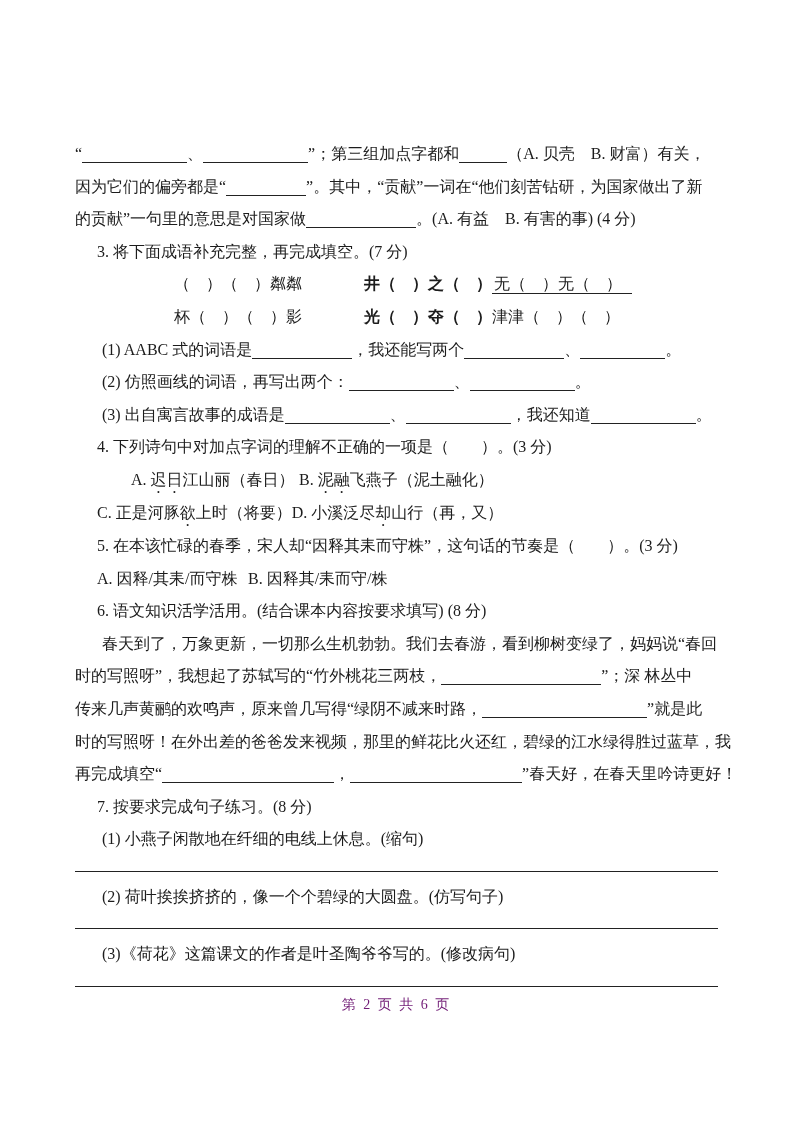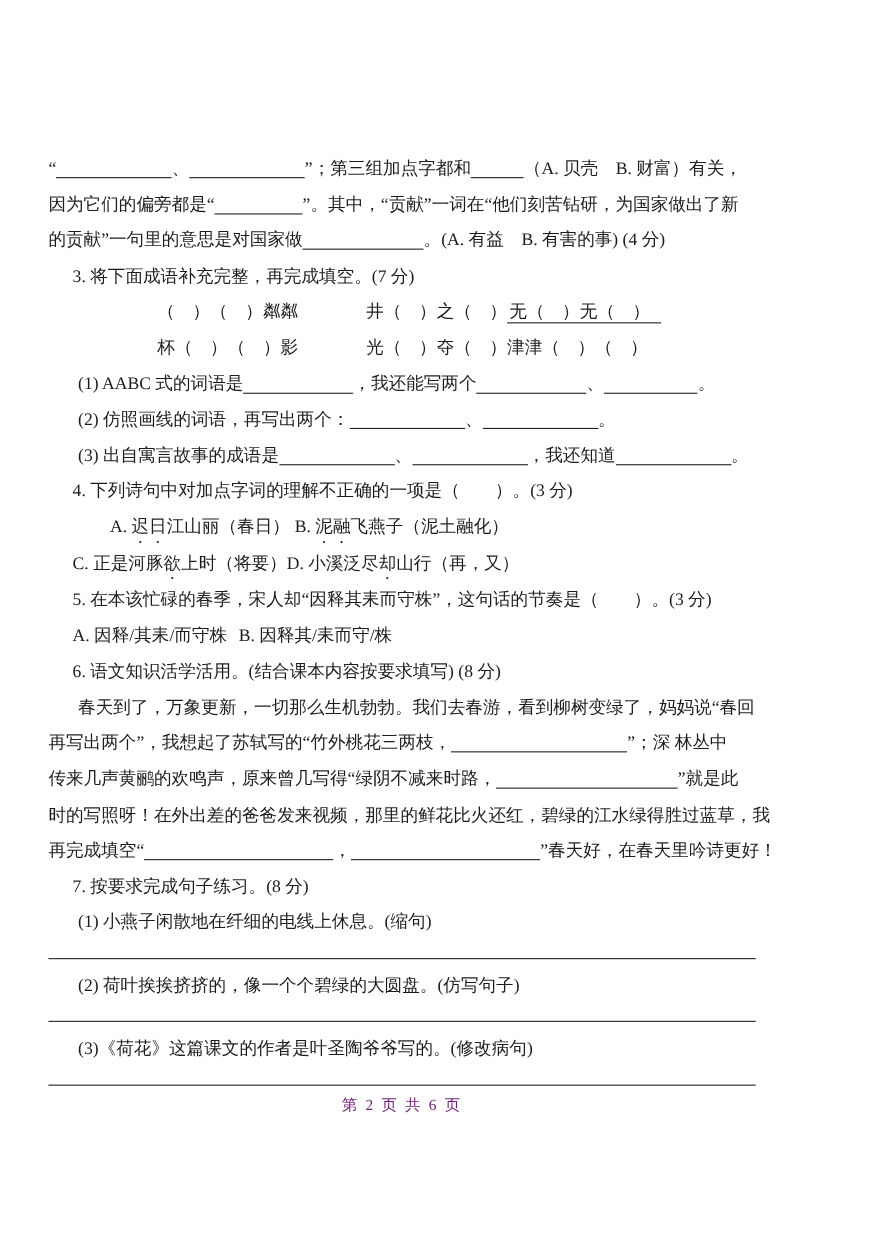--- a/index.html
+++ b/index.html
@@ -1,39 +1,39 @@
 <!DOCTYPE html>
 <html><head>
 <meta charset="utf-8">
 <style>
   html,body { margin:0; padding:0; }
   body {
     width:793px; height:1122px; background:#ffffff;
     font-family:"Liberation Serif","DejaVu Serif",serif;
     color:#1c1c1c;
   }
-  .sheet { padding:138px 75px 0 44px; width:643px; }
+  .sheet { padding:138px 75px 0 75px; width:643px; }
   .line { font-size:16px; line-height:32.6px; white-space:nowrap; }
   .ind1 { padding-left:22px; }
   .ind2 { padding-left:27px; }
   .ind3 { padding-left:32px; }
   .blank {
     display:inline-block; height:0; border-bottom:1.4px solid #222222;
     vertical-align:-4px;
   }
   .ul-text { border-bottom:1.4px solid #222222; padding:0 10px 1px 2px; }
   .dotted {
     -webkit-text-emphasis:filled dot #1c1c1c;
     -webkit-text-emphasis-position:under left;
     text-emphasis:filled dot #1c1c1c;
     text-emphasis-position:under left;
   }
   .cell { display:inline-block;text-align:right; }
   .cell-0 { width:195px; }
-  .cell-1 { width:190px; }
+  .cell-1 { width:190px;font-weight:bold; }
   .opt { display:inline-block; }
   .rule { border-top:1.4px solid #222222; margin:15px 0 9px 0; height:0; }
   .footer {
     text-align:center; font-size:14px; margin-top:8px; letter-spacing:2px;
     color:#701a75;
   }
 </style>
 </head>
 <body>
 
@@ -48,21 +48,21 @@
       <div class="line ind2"><span class="t">(1) AABC 式的词语是</span><span class="blank" style="width: 100px;"></span><span class="t">，我还能写两个</span><span class="blank" style="width: 100px;"></span><span class="t">、</span><span class="blank" style="width: 85px;"></span><span class="t">。</span></div>
       <div class="line ind2"><span class="t">(2) 仿照画线的词语，再写出两个：</span><span class="blank" style="width: 105px;"></span><span class="t">、</span><span class="blank" style="width: 105px;"></span><span class="t">。</span></div>
       <div class="line ind2"><span class="t">(3) 出自寓言故事的成语是</span><span class="blank" style="width: 105px;"></span><span class="t">、</span><span class="blank" style="width: 105px;"></span><span class="t">，我还知道</span><span class="blank" style="width: 105px;"></span><span class="t">。</span></div>
       <div class="line ind1"><span class="t">4. 下列诗句中对加点字词的理解不正确的一项是（　　）。(3 分)</span></div>
       <div class="line ind1"><span class="opt" style="min-width: 168px; margin-left: 34px;"><span class="t">A. </span><span class="dotted">迟日</span><span class="t">江山丽（春日）</span></span><span class="opt"><span class="t">B. </span><span class="dotted">泥融</span><span class="t">飞燕子（泥土融化）</span></span></div>
       <div class="line ind1"><span class="opt" style="min-width: 168px;"><span class="t">C. 正是河豚</span><span class="dotted">欲</span><span class="t">上时（将要）</span></span><span class="opt"><span class="t">D. 小溪泛尽</span><span class="dotted">却</span><span class="t">山行（再，又）</span></span></div>
       <div class="line ind1"><span class="t">5. 在本该忙碌的春季，宋人却“因释其耒而守株”，这句话的节奏是（　　）。(3 分)</span></div>
       <div class="line ind1"><span class="opt" style="min-width: 151px;"><span class="t">A. 因释/其耒/而守株</span></span><span class="opt"><span class="t">B. 因释其/耒而守/株</span></span></div>
       <div class="line ind1"><span class="t">6. 语文知识活学活用。(结合课本内容按要求填写) (8 分)</span></div>
       <div class="line ind2"><span class="t">春天到了，万象更新，一切那么生机勃勃。我们去春游，看到柳树变绿了，妈妈说“春回</span></div>
-      <div class="line"><span class="t">再写出两个”，我想起了苏轼写的“竹外桃花三两枝，</span><span class="blank" style="width: 160px;"></span><span class="t">”；深 林丛中</span></div>
+      <div class="line"><span class="t">时的写照呀”，我想起了苏轼写的“竹外桃花三两枝，</span><span class="blank" style="width: 160px;"></span><span class="t">”；深 林丛中</span></div>
       <div class="line"><span class="t">传来几声黄鹂的欢鸣声，原来曾几写得“绿阴不减来时路，</span><span class="blank" style="width: 165px;"></span><span class="t">”就是此</span></div>
       <div class="line"><span class="t">时的写照呀！在外出差的爸爸发来视频，那里的鲜花比火还红，碧绿的江水绿得胜过蓝草，我</span></div>
       <div class="line"><span class="t">再完成填空“</span><span class="blank" style="width: 172px;"></span><span class="t">，</span><span class="blank" style="width: 172px;"></span><span class="t">”春天好，在春天里吟诗更好！</span></div>
       <div class="line ind1"><span class="t">7. 按要求完成句子练习。(8 分)</span></div>
       <div class="line ind2"><span class="t">(1) 小燕子闲散地在纤细的电线上休息。(缩句)</span></div>
       <div class="rule"></div>
       <div class="line ind2"><span class="t">(2) 荷叶挨挨挤挤的，像一个个碧绿的大圆盘。(仿写句子)</span></div>
       <div class="rule"></div>
       <div class="line ind2"><span class="t">(3)《荷花》这篇课文的作者是叶圣陶爷爷写的。(修改病句)</span></div>
       <div class="rule"></div>

